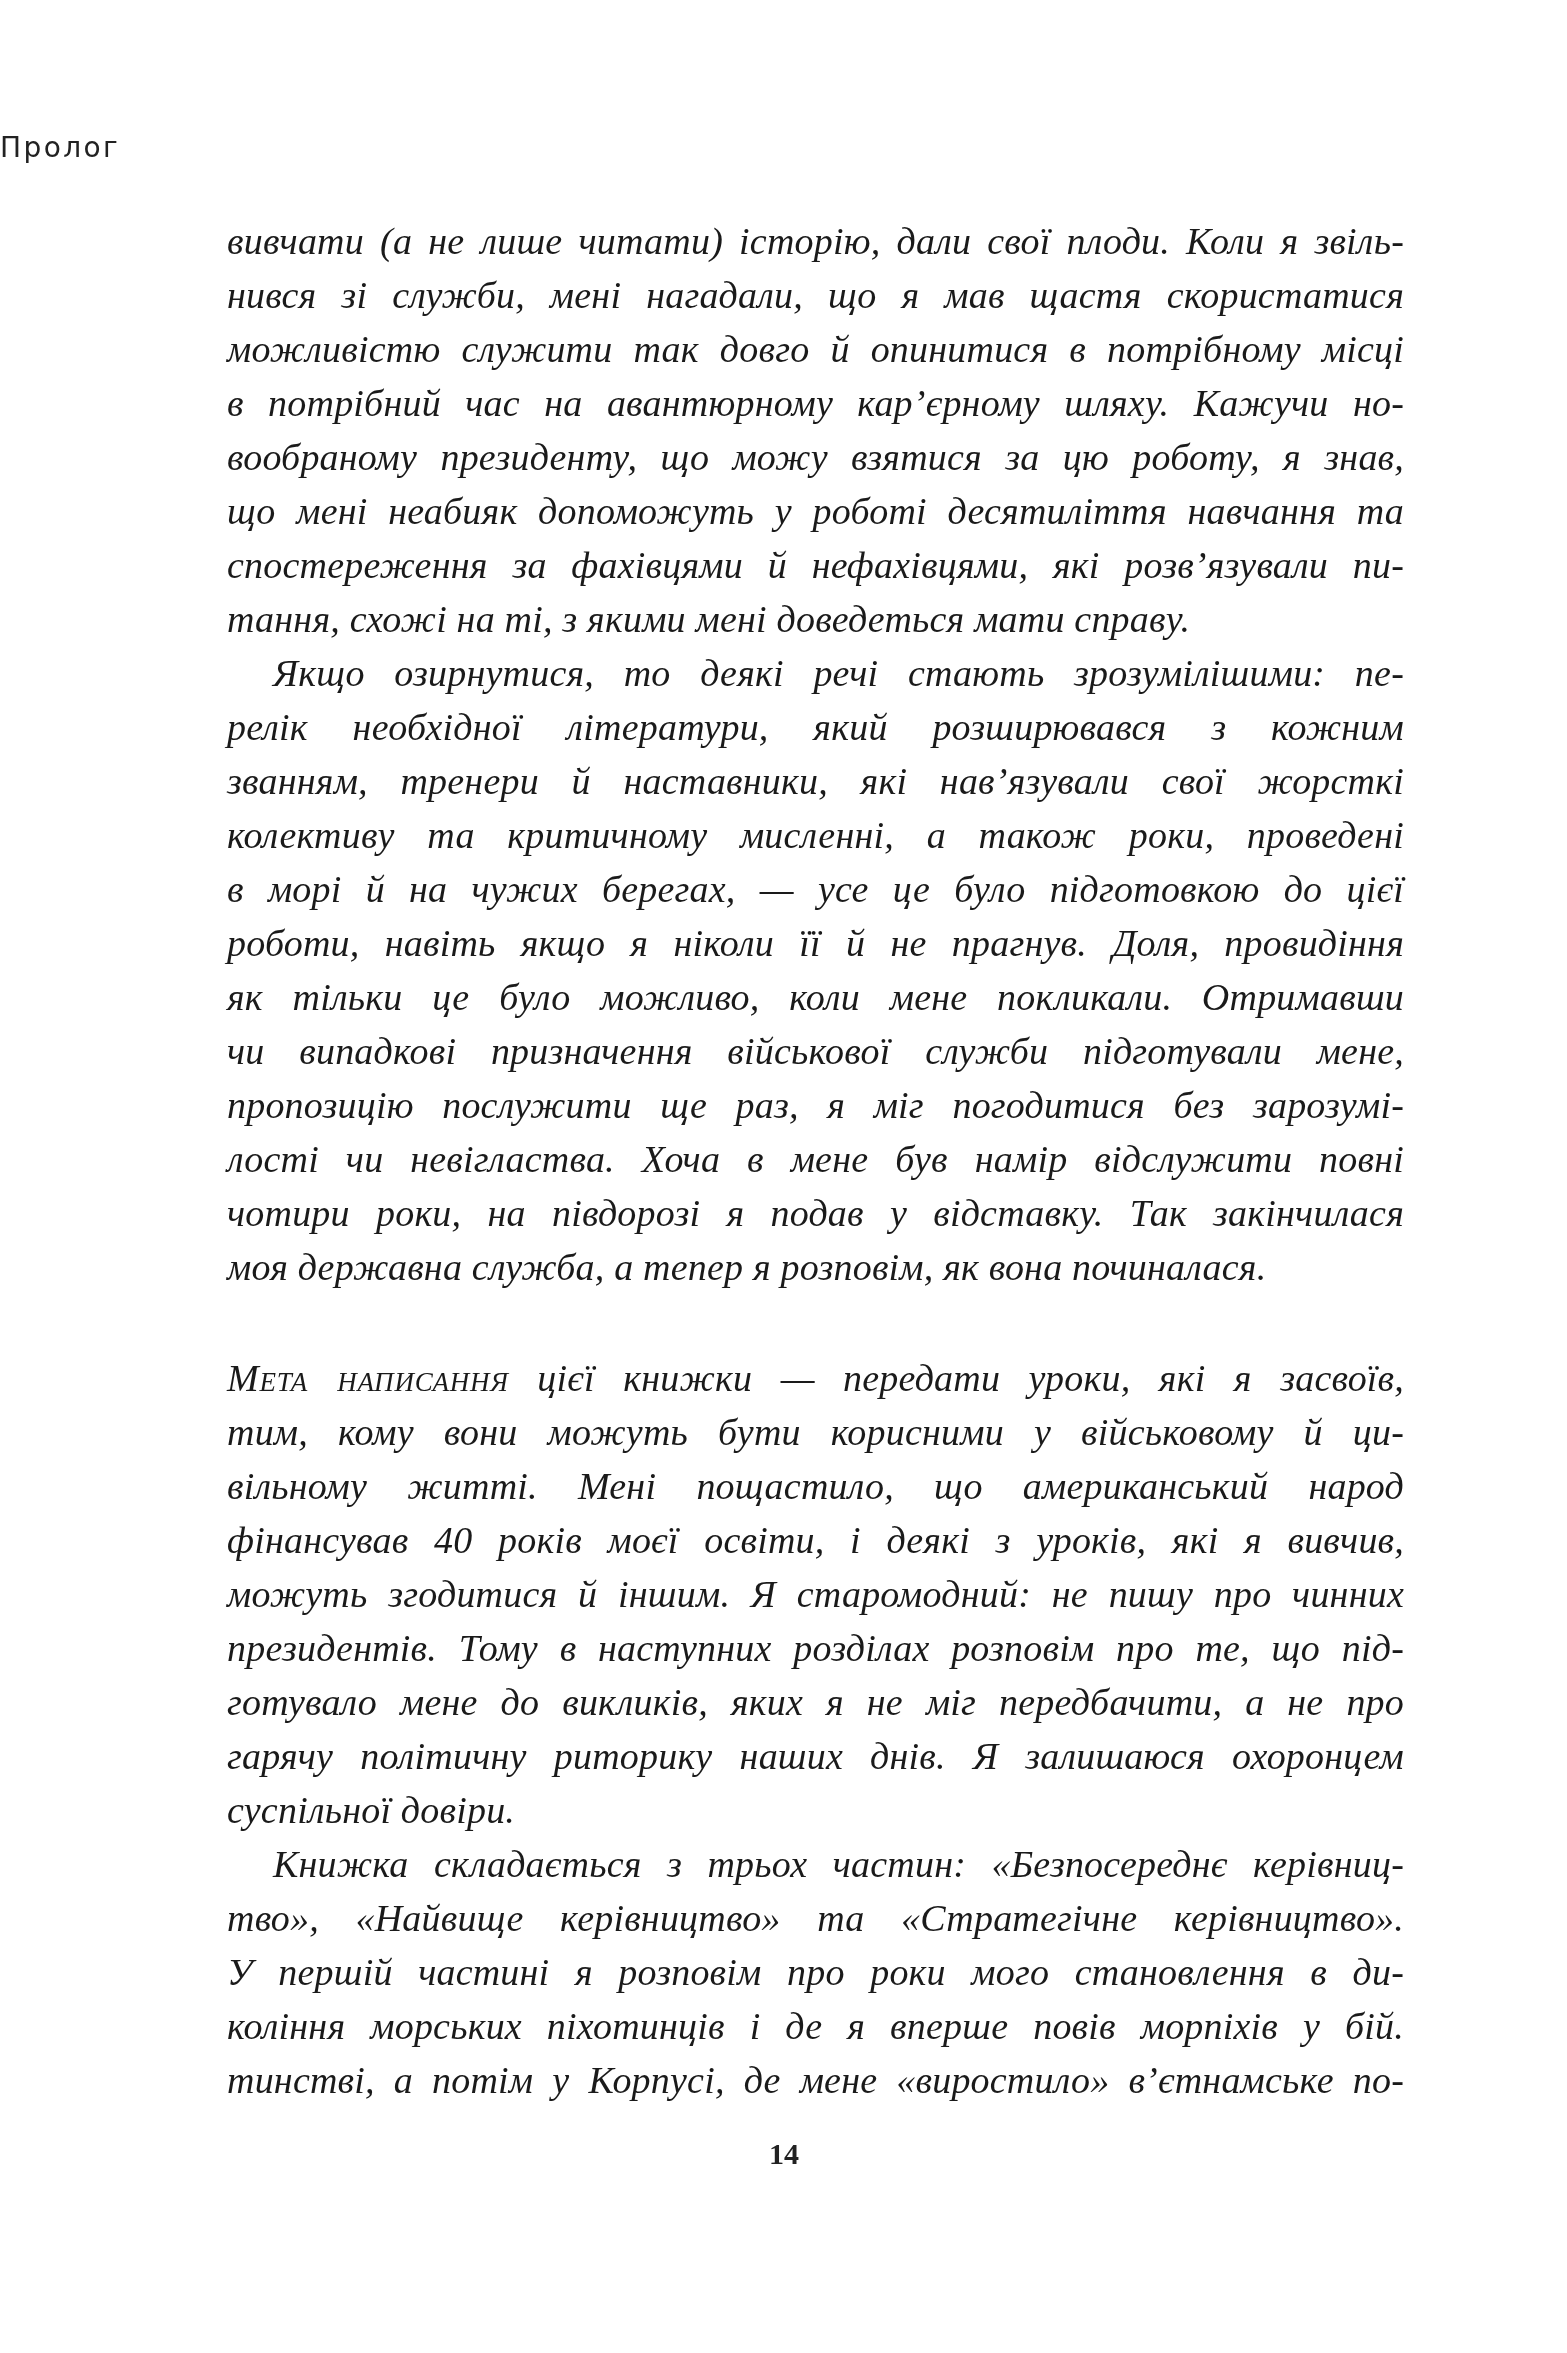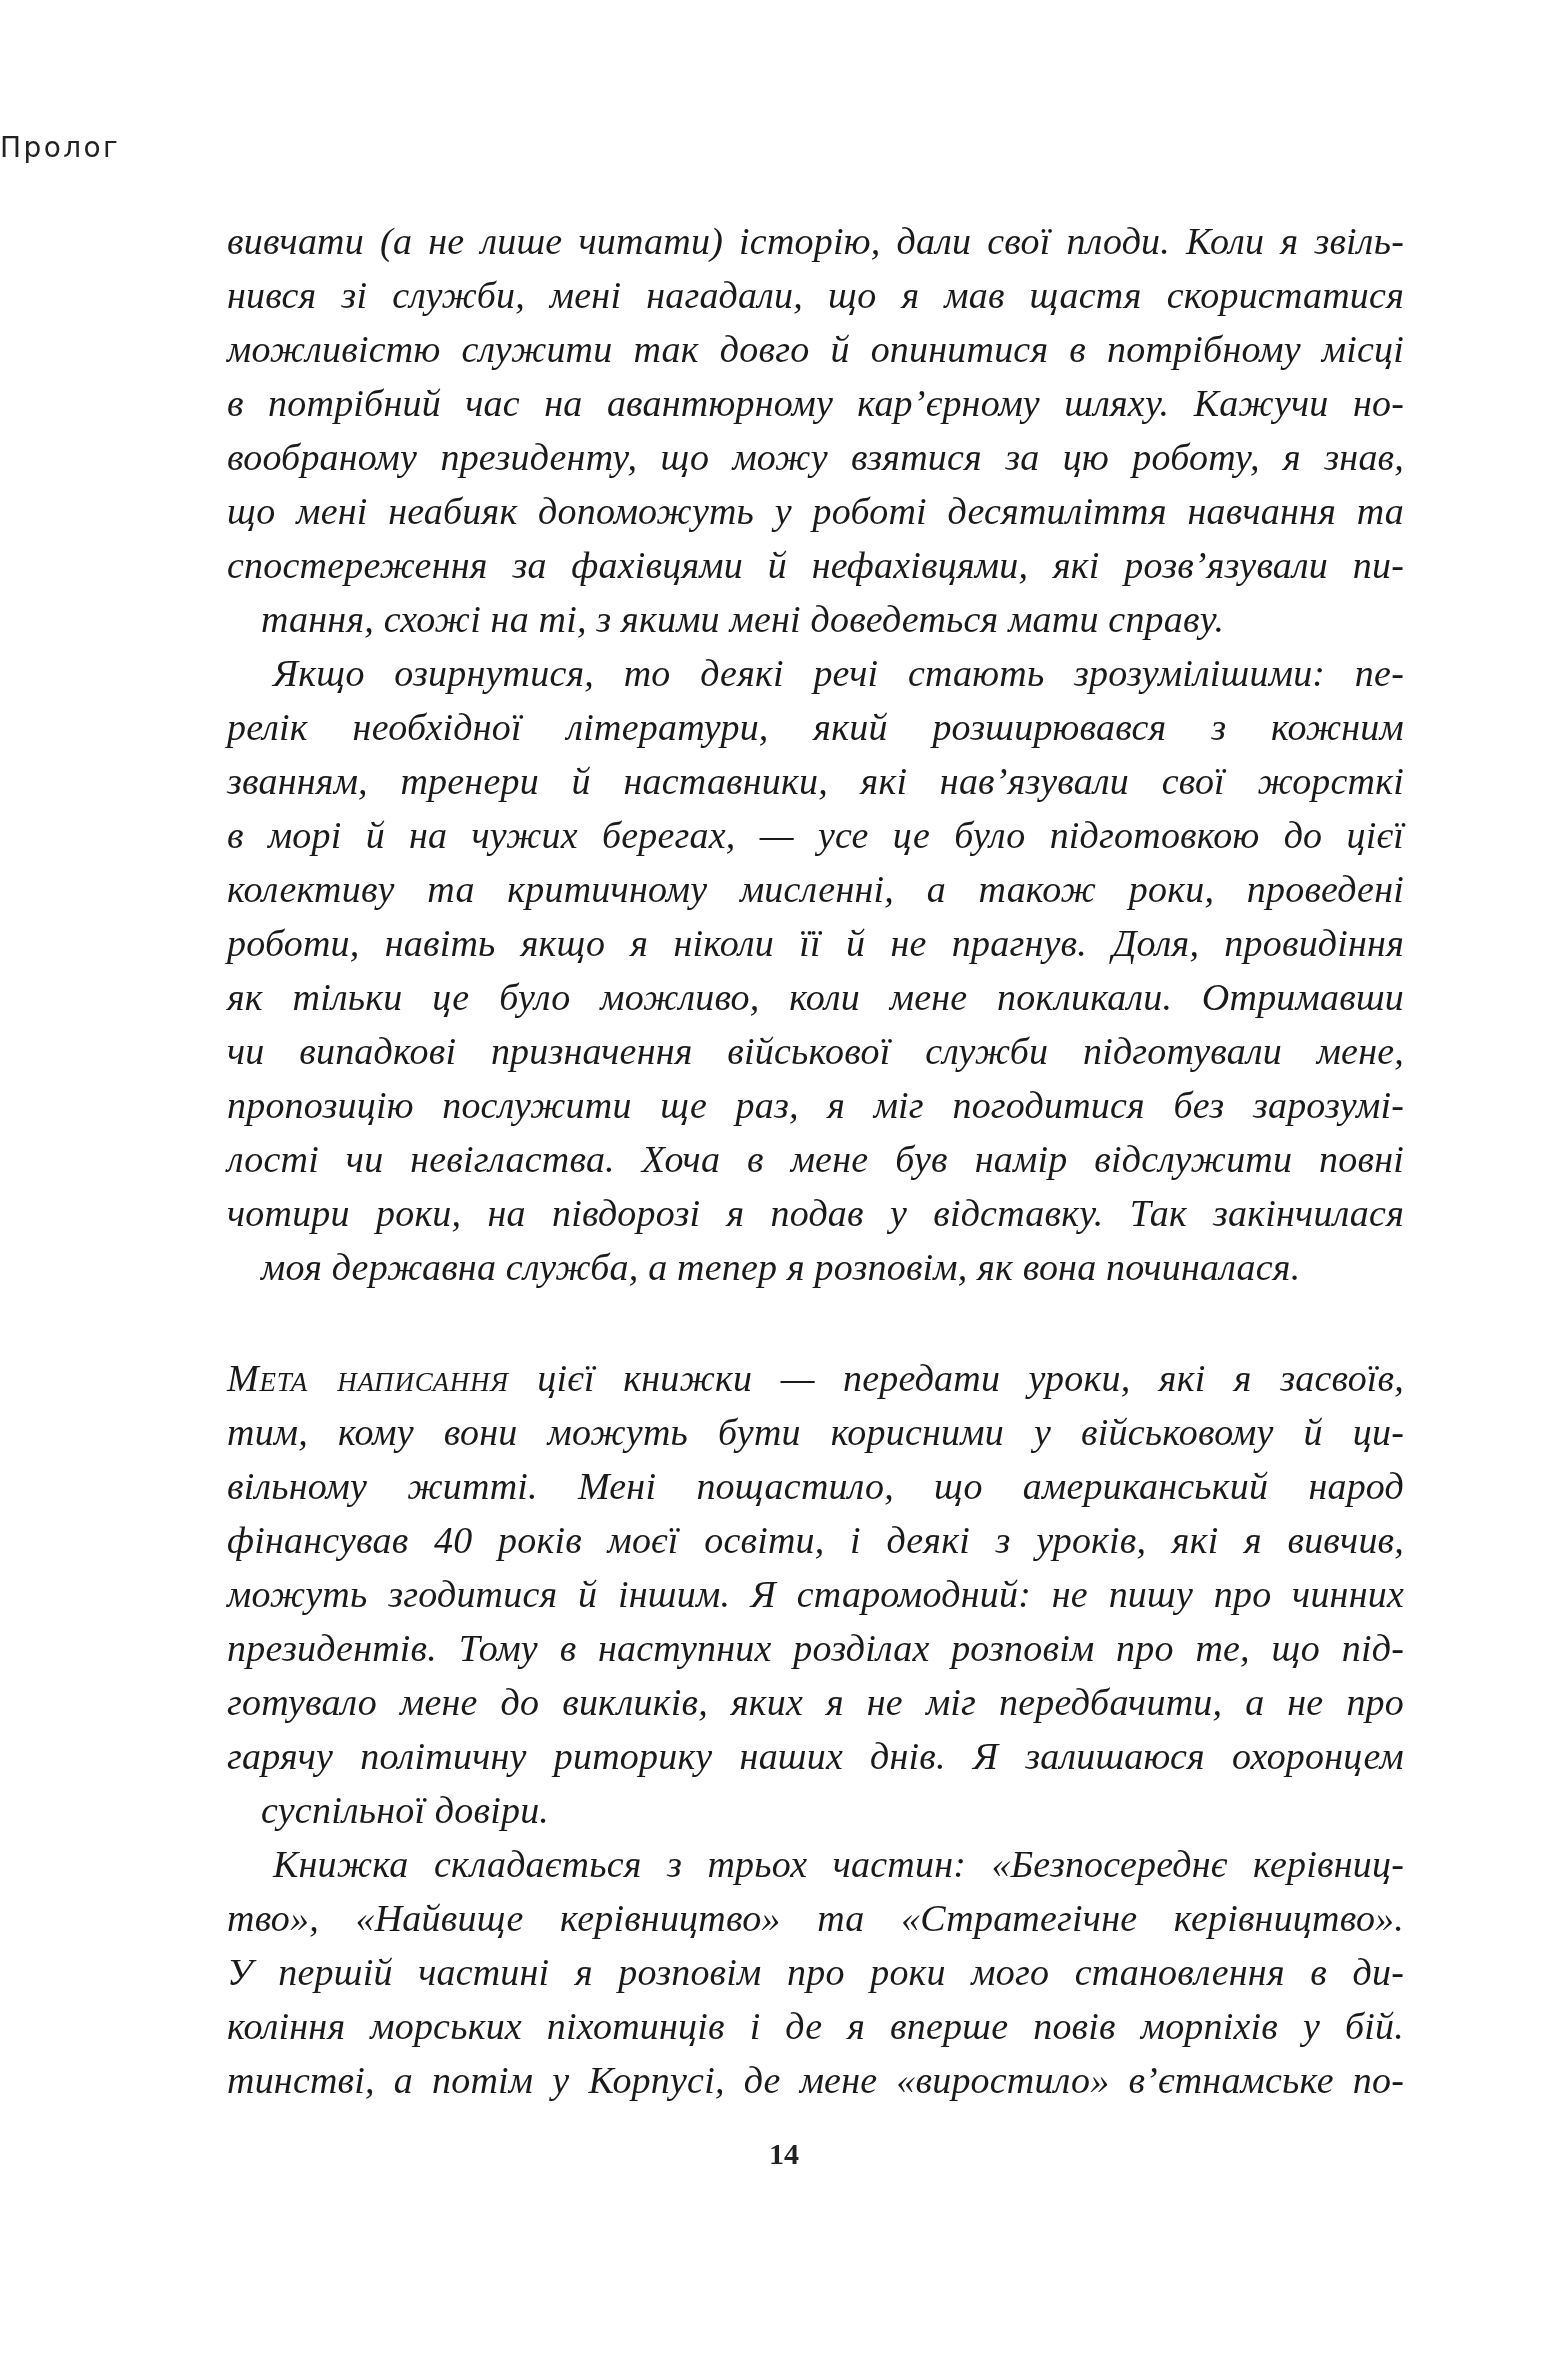--- a/index.html
+++ b/index.html
@@ -46,21 +46,20 @@
       height: 54px;
       line-height: 54px;
       font-size: 38px;
       white-space: nowrap;
       text-align: justify;
       text-align-last: justify;
       letter-spacing: 0.2px;
     }
     .line.last {
       text-align-last: left;
-      margin-left: 34px;
     }
     .line.indent {
       padding-left: 46px;
     }
     .section-gap {
       height: 57px;
     }
     .smallcaps {
       font-variant: small-caps;
       letter-spacing: 0.8px;
@@ -94,22 +93,22 @@
       <span class="line">вообраному президенту, що можу взятися за цю роботу, я знав,</span>
       <span class="line">що мені неабияк допоможуть у роботі десятиліття навчання та</span>
       <span class="line">спостереження за фахівцями й нефахівцями, які розв’язували пи-</span>
       <span class="line last">тання, схожі на ті, з якими мені доведеться мати справу.</span>
     </div>
 
     <div class="paragraph">
       <span class="line indent">Якщо озирнутися, то деякі речі стають зрозумілішими: пе-</span>
       <span class="line">релік необхідної літератури, який розширювався з кожним</span>
       <span class="line">званням, тренери й наставники, які нав’язували свої жорсткі</span>
+      <span class="line">колективу та критичному мисленні, а також роки, проведені</span>
       <span class="line">в морі й на чужих берегах, — усе це було підготовкою до цієї</span>
-      <span class="line">колективу та критичному мисленні, а також роки, проведені</span>
       <span class="line">роботи, навіть якщо я ніколи її й не прагнув. Доля, провидіння</span>
       <span class="line">як тільки це було можливо, коли мене покликали. Отримавши</span>
       <span class="line">чи випадкові призначення військової служби підготували мене,</span>
       <span class="line">пропозицію послужити ще раз, я міг погодитися без зарозумі-</span>
       <span class="line">лості чи невігластва. Хоча в мене був намір відслужити повні</span>
       <span class="line">чотири роки, на півдорозі я подав у відставку. Так закінчилася</span>
       <span class="line last">моя державна служба, а тепер я розповім, як вона починалася.</span>
     </div>
 
     <div class="section-gap"></div>

